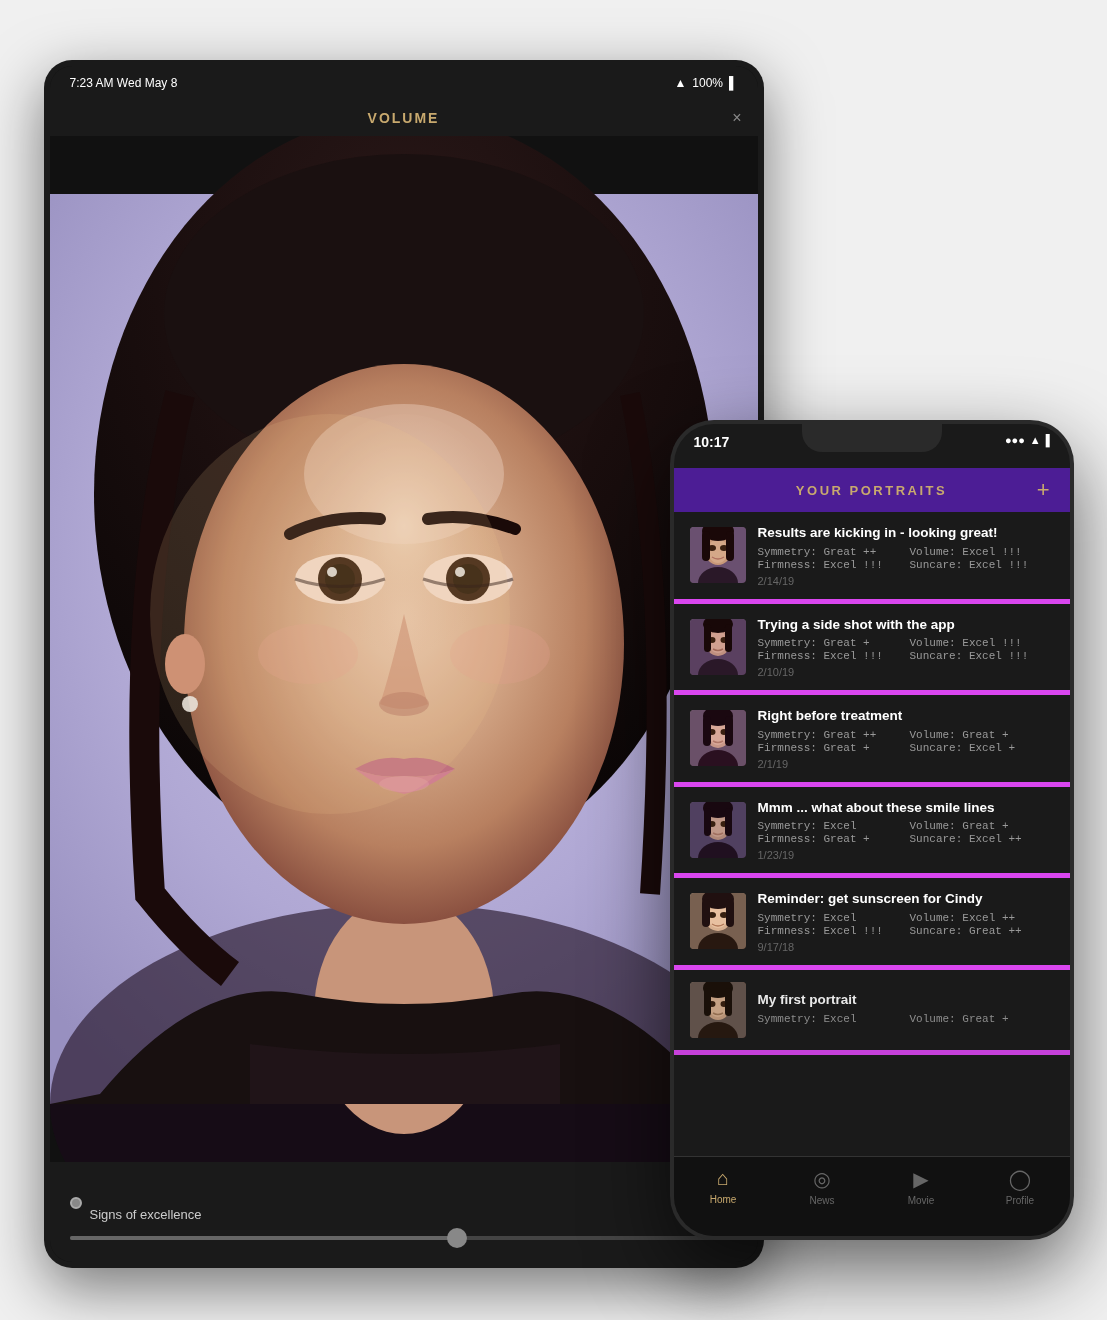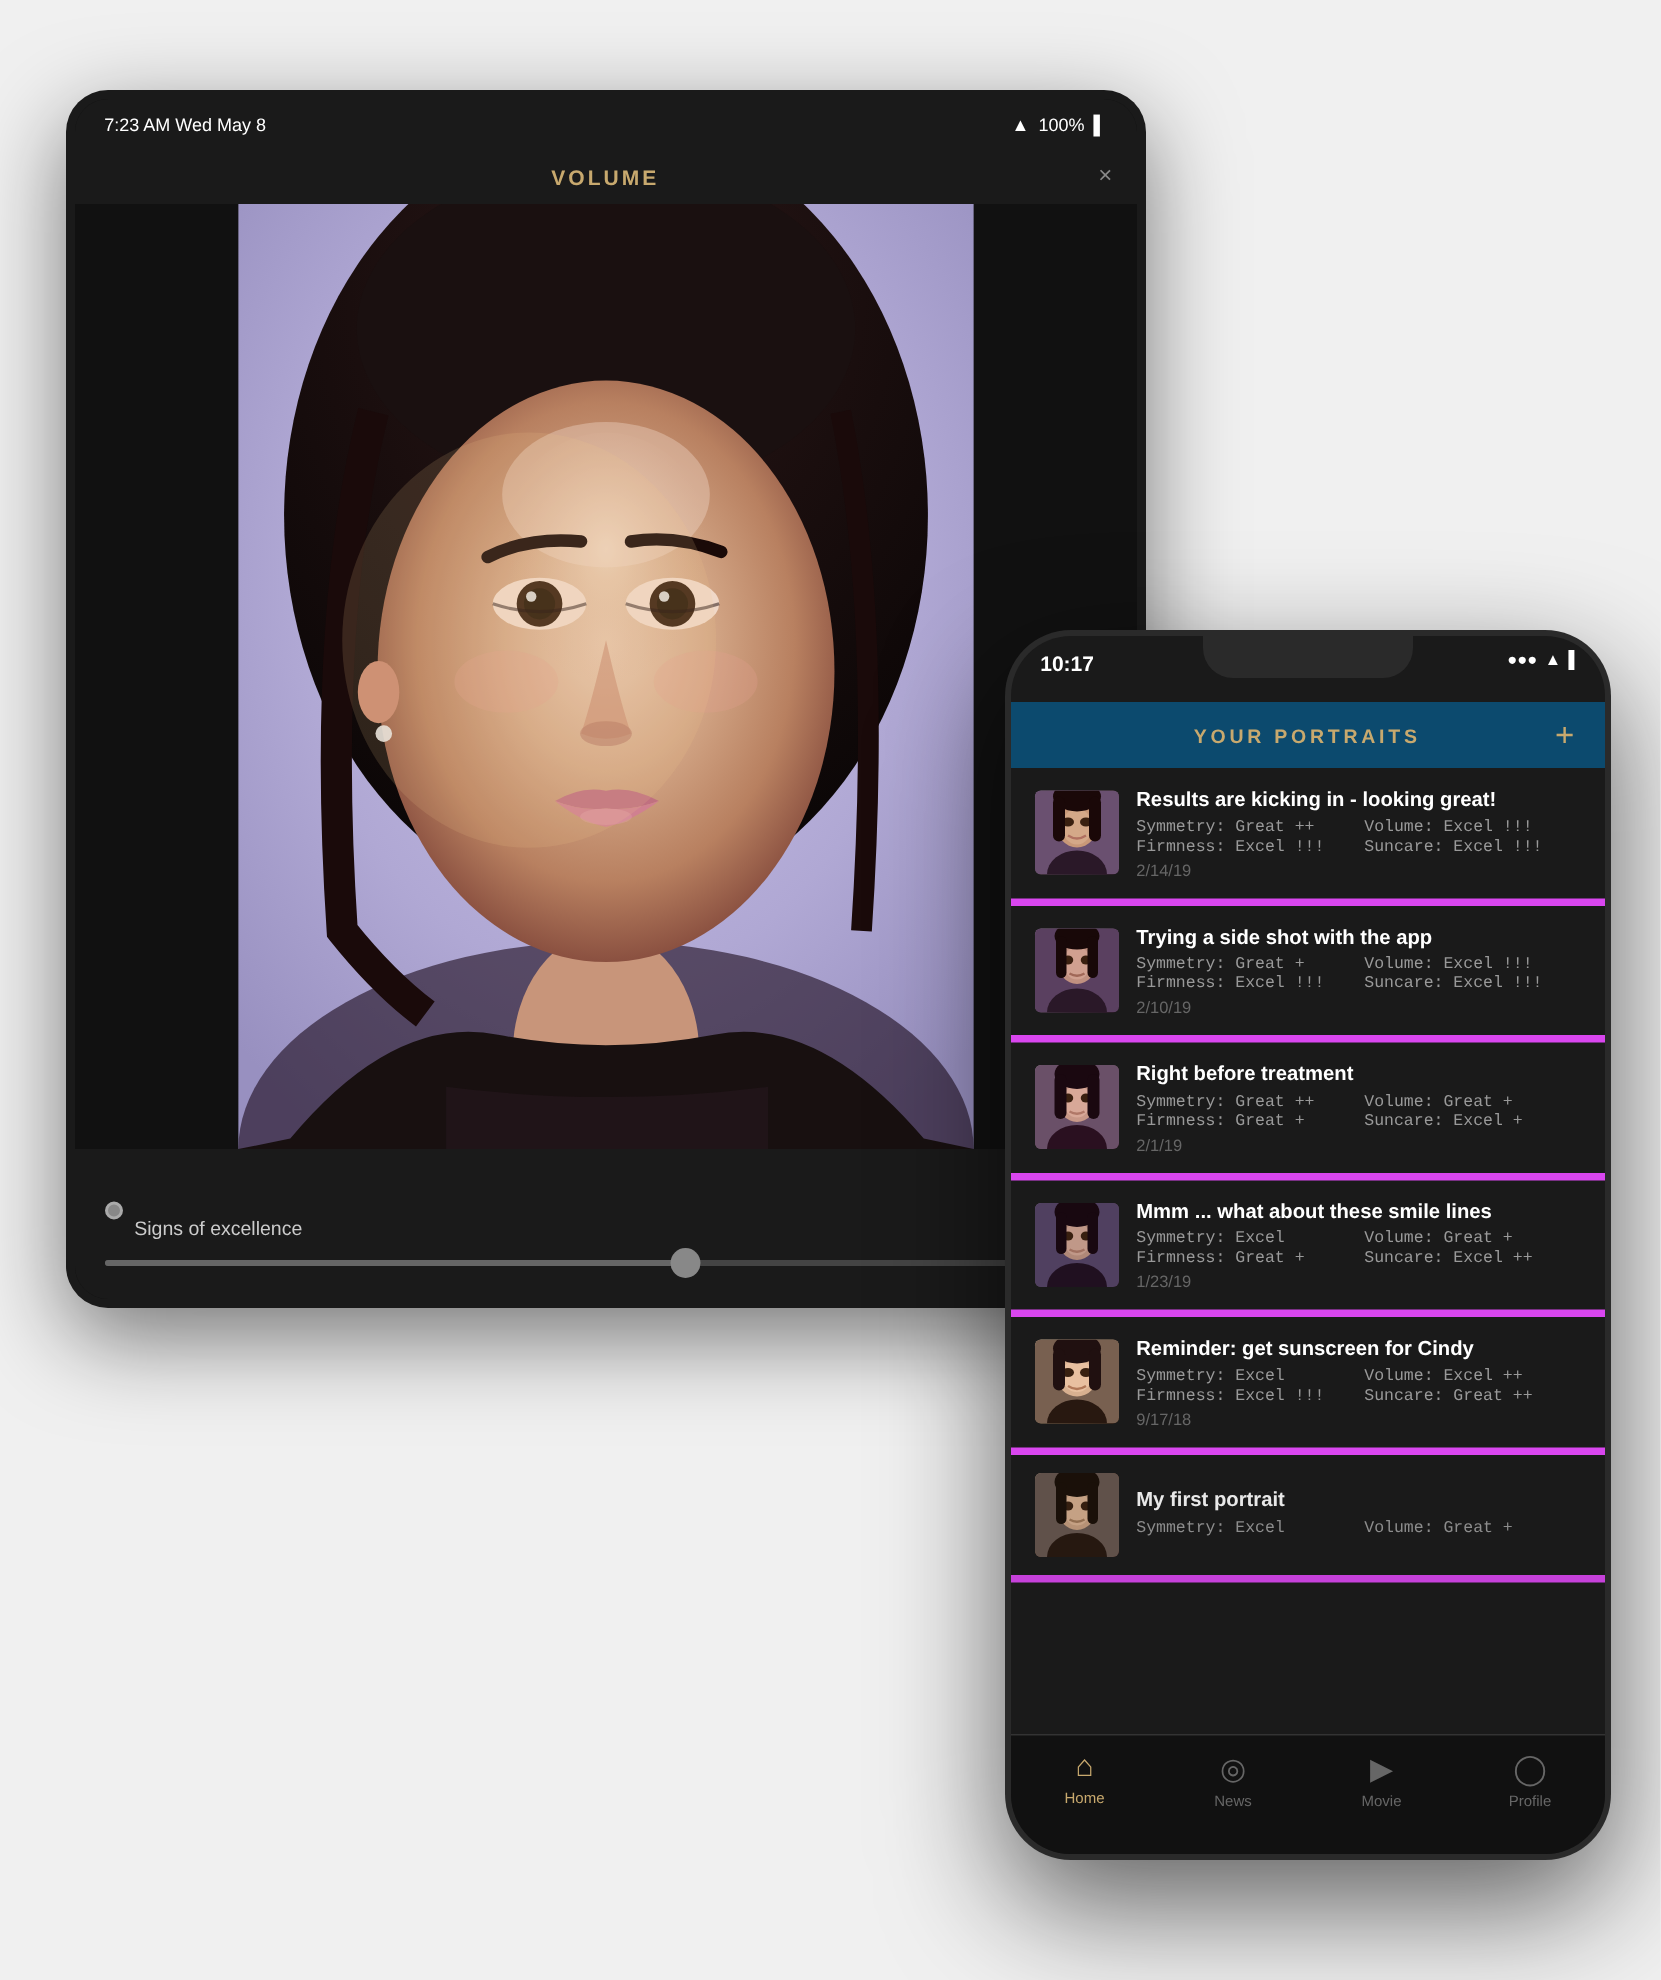--- a/index.html
+++ b/index.html
@@ -23,21 +23,21 @@
       align-items: center;
       justify-content: center;
     }
 
     
     .tablet {
       position: absolute;
       left: 20px;
       top: 40px;
       width: 720px;
-      height: 812px;
+      height: 1208px;
       background: #1a1a1a;
       border-radius: 28px;
       box-shadow: 0 20px 60px rgba(0,0,0,0.5);
       overflow: hidden;
       z-index: 1;
     }
 
     .tablet-inner {
       position: absolute;
       top: 6px;
@@ -245,21 +245,21 @@
       align-items: center;
       gap: 5px;
     }
 
     .phone-header {
       position: absolute;
       top: 44px;
       left: 0;
       right: 0;
       height: 44px;
-      background: #0c4a6e;
+      background: #4c1d95;
       display: flex;
       align-items: center;
       justify-content: center;
       padding: 0 28px;
     }
 
     .phone-header-title {
       font-size: 13px;
       font-weight: 700;
       color: #c8a96e;

